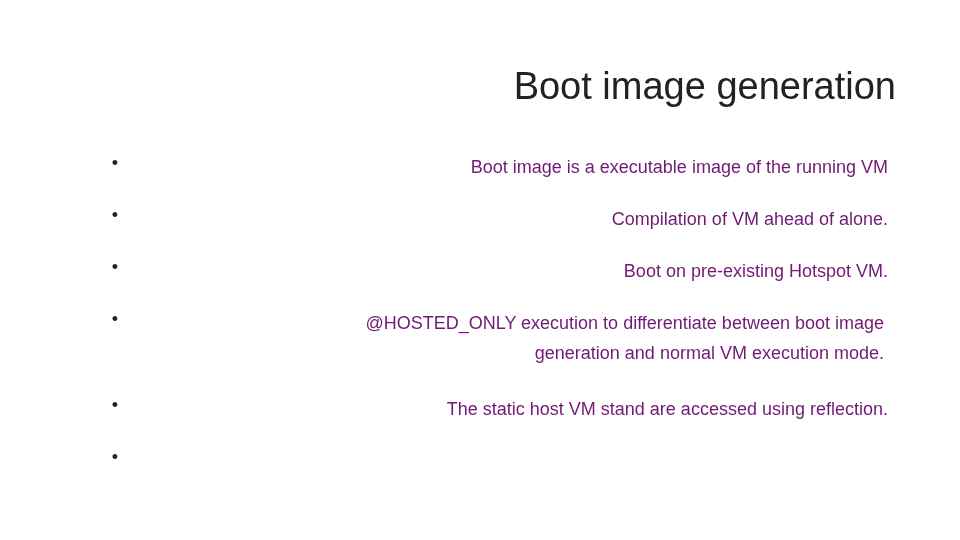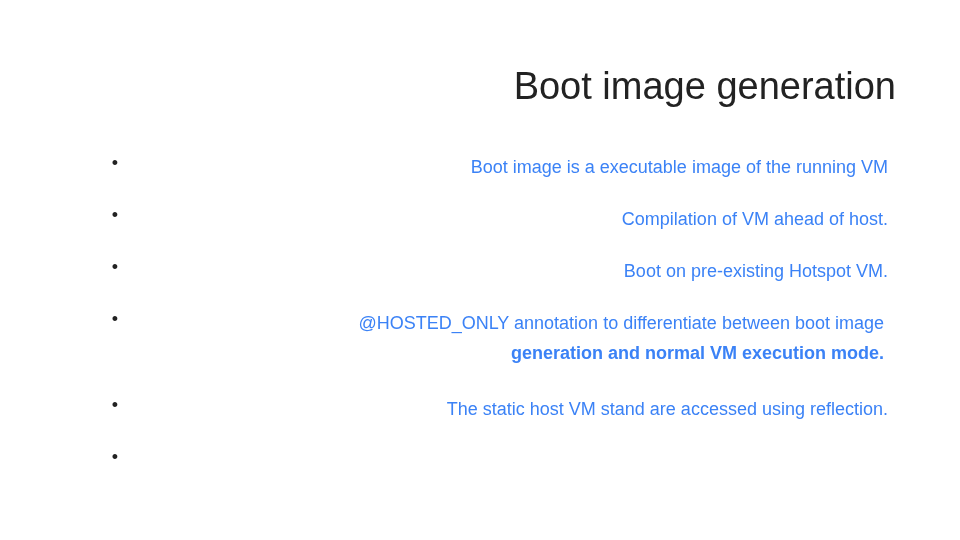--- a/index.html
+++ b/index.html
@@ -52,57 +52,56 @@
     .bullet-dot {
       min-width: 22px;
       font-size: 18px;
       color: #222222;
       margin-top: 0px;
     }
 
     .bullet-text {
       flex: 1;
       font-size: 18px;
-      color: #3b82f6;
+      color: #701a75;
       line-height: 1.45;
     }
 
     .bullet-text .indent {
       display: block;
       padding-left: 0px;
-      font-weight: bold;
     }
   </style>
 </head>
 <body>
 
 <div class="slide">
   <h1 class="title">Boot image generation</h1>
 
   <ul class="bullet-list">
 
     <li class="bullet-item">
       <span class="bullet-dot">•</span>
       <span class="bullet-text">Boot image is a executable image of the running VM</span>
     </li>
 
     <li class="bullet-item">
       <span class="bullet-dot">•</span>
-      <span class="bullet-text">Compilation of VM ahead of host.</span>
+      <span class="bullet-text">Compilation of VM ahead of alone.</span>
     </li>
 
     <li class="bullet-item">
       <span class="bullet-dot">•</span>
       <span class="bullet-text">Boot on pre-existing Hotspot VM.</span>
     </li>
 
     <li class="bullet-item">
       <span class="bullet-dot">•</span>
       <span class="bullet-text">
-        <span>@HOSTED_ONLY annotation to differentiate between boot image</span>
+        <span>@HOSTED_ONLY execution to differentiate between boot image</span>
         <span class="indent">generation and normal VM execution mode.</span>
       </span>
     </li>
 
     <li class="bullet-item">
       <span class="bullet-dot">•</span>
       <span class="bullet-text">The static host VM stand are accessed using reflection.</span>
     </li>
 
     <li class="bullet-item">

